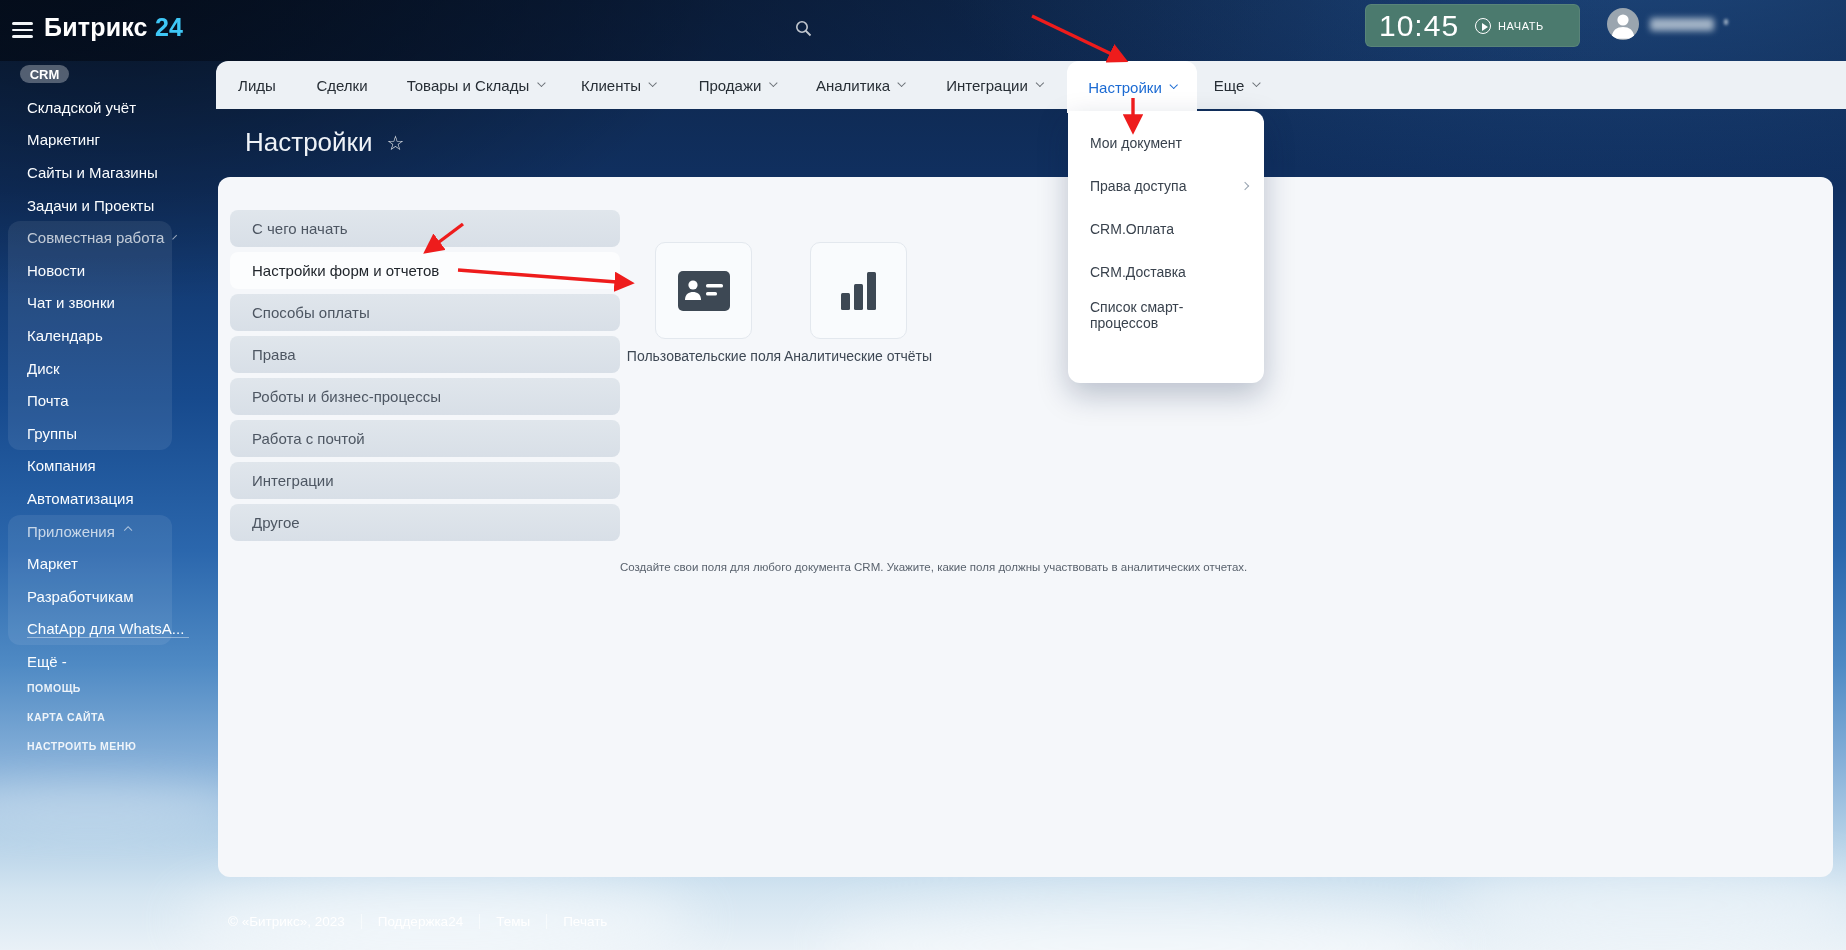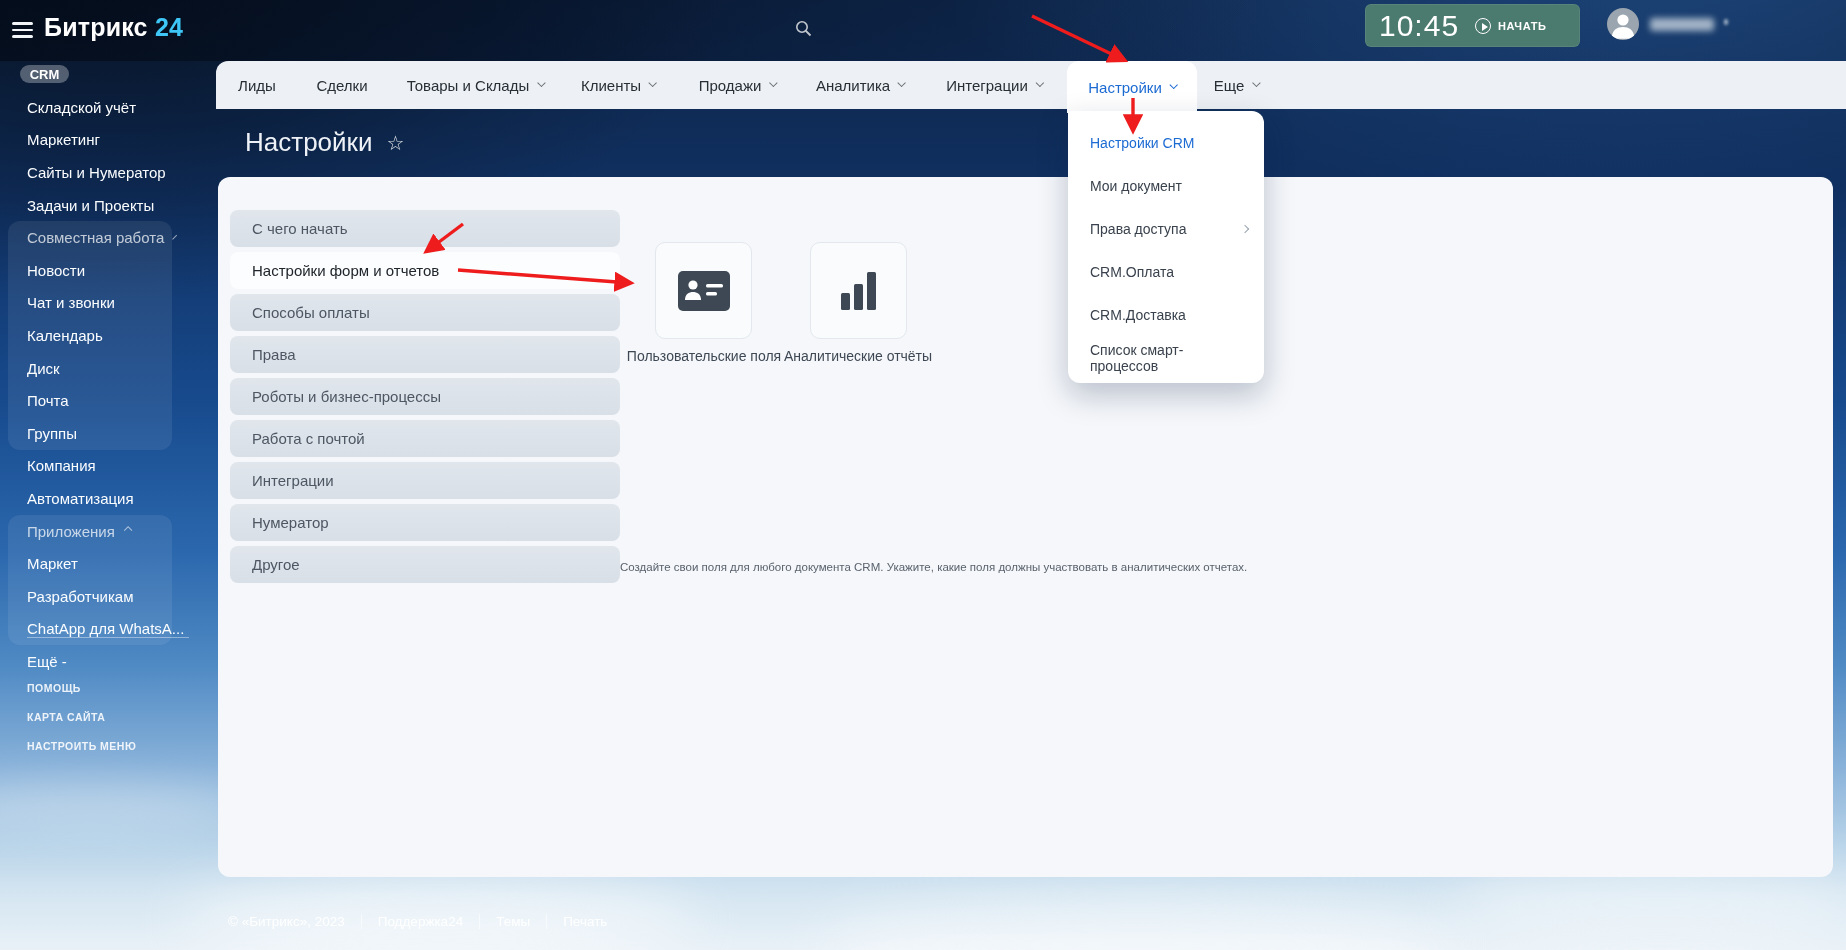--- a/index.html
+++ b/index.html
@@ -29,21 +29,21 @@
   .search { position:absolute; left:477px; top:13px; width:348px; height:31px;
     background:rgba(255,255,255,.14); border:none; border-radius:16px; color:#dfe6ee;
     font-size:13.5px; padding:0 38px 0 18px; outline:none; font-family:"Liberation Sans",sans-serif; }
   .search::placeholder { color:rgba(255,255,255,.55); }
   .search-ico { position:absolute; left:795px; top:20px; width:17px; height:17px; }
   .clock { position:absolute; left:1365px; top:4px; width:215px; height:43px; background:var(--clock);
     border-radius:6px; display:flex; align-items:center; padding:0 14px; color:#fff; box-shadow:inset 0 0 0 1px rgba(255,255,255,.08); }
   .clock .time { font-size:30px; font-weight:300; letter-spacing:1px; }
   .clock .play { width:16px; height:16px; border:1.3px solid #fff; border-radius:50%; margin:0 7px 0 16px; position:relative; }
   .clock .play::after { content:""; position:absolute; left:5.5px; top:4px; border-left:6px solid #fff; border-top:4px solid transparent; border-bottom:4px solid transparent; }
-  .clock .act { font-size:11px; font-weight:bold; letter-spacing:.6px; }
+  .clock .act { font-size:11px; font-weight:normal; letter-spacing:.6px; }
   .avatar { position:absolute; left:1607px; top:8px; width:32px; height:32px; border-radius:50%; background:#9aa5af; overflow:hidden; }
   .avatar svg { width:32px; height:32px; }
   .nameblob { position:absolute; left:1650px; top:18px; width:64px; height:13px; background:#b9c7d5; border-radius:3px; filter:blur(3px); opacity:.85; }
   .namedot { position:absolute; left:1724px; top:19px; width:4px; height:6px; background:#c4d1dd; border-radius:2px; filter:blur(1.5px); opacity:.8; }
 
   
   .sidebar { position:absolute; left:0; top:61px; width:215px; color:#fff; }
   .crm-badge { margin:4px 0 8px 20px; width:49px; height:18px; background:rgba(255,255,255,.3); border-radius:11px;
     display:flex; align-items:center; justify-content:center; font-size:13px; font-weight:bold; color:#fff; }
   .side-item { height:32.6px; display:flex; align-items:center; padding-left:27px; font-size:15px; color:#fbfdff; cursor:pointer; white-space:nowrap; }
@@ -149,21 +149,21 @@
 
   <div class="side-item">
         <span>Складской учёт</span>
 
       </div>
       <div class="side-item">
         <span>Маркетинг</span>
 
       </div>
       <div class="side-item">
-        <span>Сайты и Нумератор</span>
+        <span>Сайты и Магазины</span>
 
       </div>
       <div class="side-item">
         <span>Задачи и Проекты</span>
 
       </div>
       <div class="side-item chev-up t-header g-start">
         <span>Совместная работа</span>
         <span class="caret"></span>
       </div>
@@ -250,23 +250,20 @@
         <span>Права</span>
       </div>
       <div class="srow">
         <span>Роботы и бизнес-процессы</span>
       </div>
       <div class="srow">
         <span>Работа с почтой</span>
       </div>
       <div class="srow">
         <span>Интеграции</span>
-      </div>
-      <div class="srow">
-        <span>Нумератор</span>
       </div>
       <div class="srow">
         <span>Другое</span>
       </div>
     </div>
   <div>
 
   <div class="tile i-id-card">
         <svg class="ic-id-card" width="52" height="40" viewBox="0 0 52 40">
           <rect x="0" y="0" width="52" height="40" rx="5" fill="#3d4854"></rect>
@@ -332,24 +329,20 @@
       <div class="tab chev-down">
         <span>Еще</span>
         <span class="caret"></span>
       </div>
     </div>
 </div>
 
 <div class="dropdown">
   <div>
 
-  <div class="drow active">
-        <span>Настройки CRM</span>
-
-      </div>
       <div class="drow">
         <span>Мои документ</span>
 
       </div>
       <div class="drow has-sub">
         <span>Права доступа</span>
         <span class="sub-caret"></span>
       </div>
       <div class="drow">
         <span>CRM.Оплата</span>

